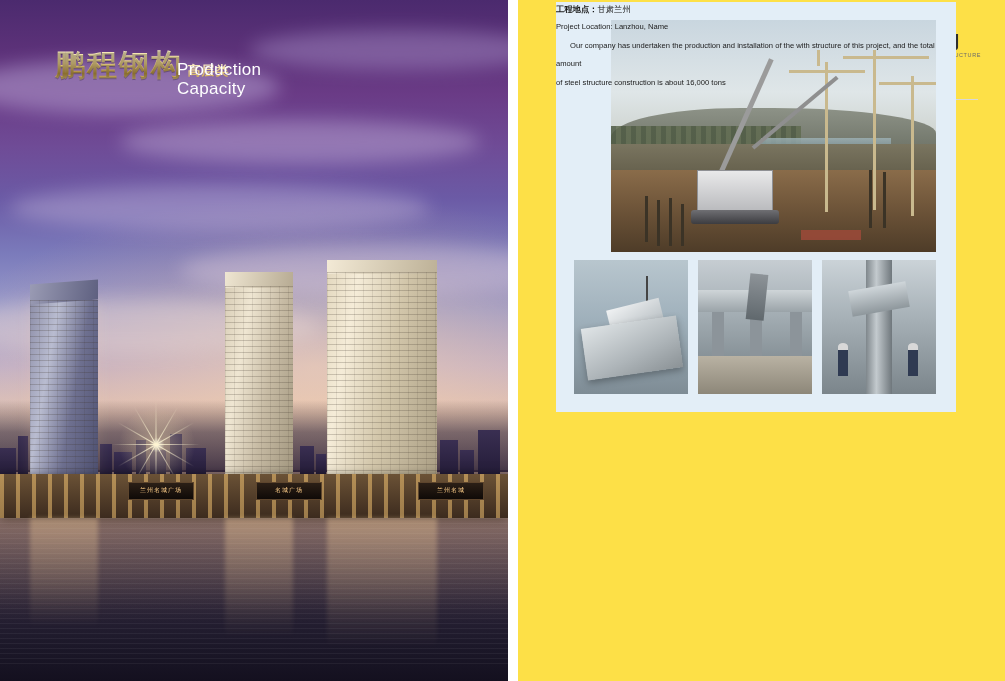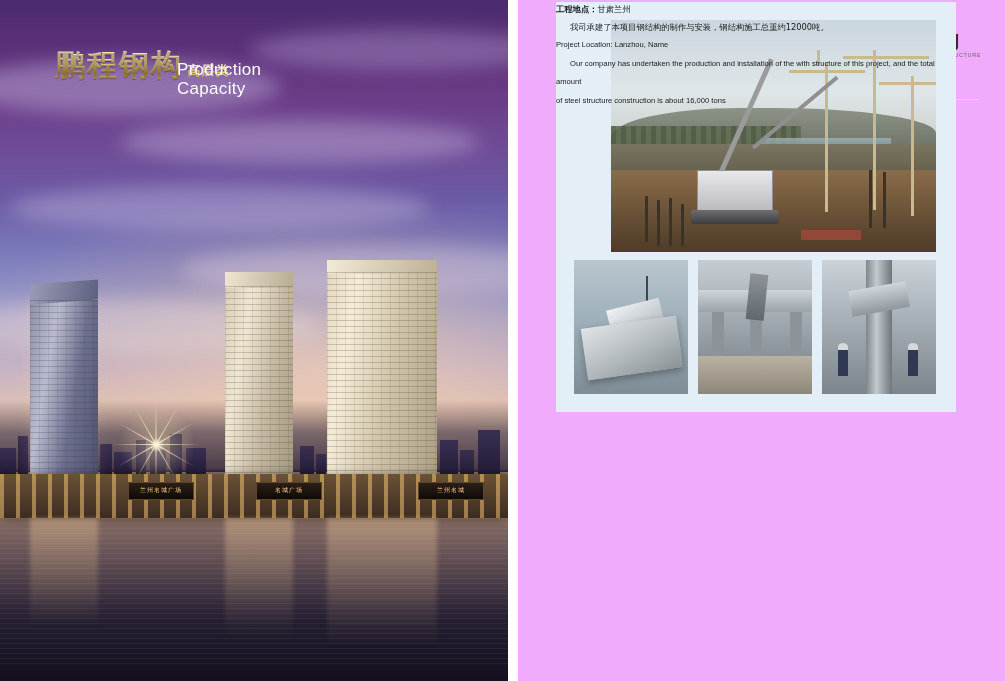--- a/index.html
+++ b/index.html
@@ -229,21 +229,21 @@
     width: 10px;
     height: 681px;
     background: #ffffff;
   }
 
   
   .right-panel {
     position: relative;
     width: 487px;
     height: 681px;
-    background: #f0abfc;
+    background: #fde047;
   }
   .logo {
     position: absolute;
     right: 24px;
     top: 30px;
     display: flex;
     align-items: center;
     gap: 7px;
   }
   .logo-mark {
@@ -596,20 +596,19 @@
           <div class="worker" style="left:86px"></div>
         </div>
       </div>
     </div>
 
     <div class="details"></div>
     <div class="detail-lines">
       <div class="d-cn">
         <b>工程地点：</b><span>甘肃兰州</span>
       </div>
-      <div class="d-cn indent">我司承建了本项目钢结构的制作与安装，钢结构施工总重约12000吨。</div>
       <div class="d-en">Project Location: Lanzhou, Name</div>
       <div class="d-en indent">Our company has undertaken the production and installation of the with structure of this project, and the total amount</div>
       <div class="d-en">of steel structure construction is about 16,000 tons</div>
     </div>
 
   </div>
 </div>
 
 </body></html>

